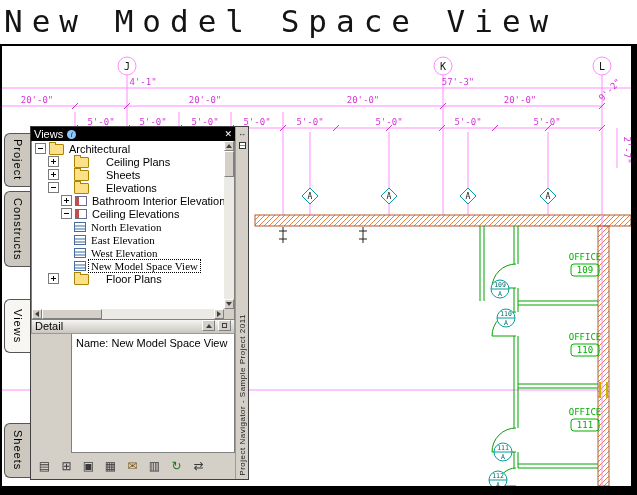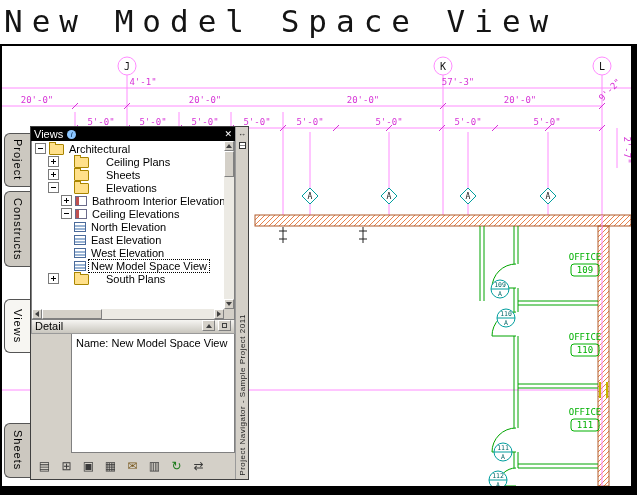--- a/index.html
+++ b/index.html
@@ -16,21 +16,21 @@
   #palette-main{width:205px;display:flex;flex-direction:column;min-width:0;}
   #p-titlebar{height:14px;background:#000;color:#fff;display:flex;align-items:center;padding:0 3px;gap:4px;flex:none;}
   #p-title{font-size:11px;line-height:14px;}
   .info-chip{width:9px;height:9px;border-radius:50%;background:#8cc6ff;color:#00264d;font-size:8px;line-height:9px;
     text-align:center;font-style:italic;flex:none;}
   #p-close{margin-left:auto;font-size:9px;line-height:12px;cursor:default;}
   
   #p-tree{position:relative;height:178px;background:#fff;border:1px solid #808080;border-top:none;flex:none;overflow:hidden;}
   #tree-rows{position:absolute;left:0;top:1px;right:10px;bottom:10px;overflow:hidden;}
   .trow{display:flex;align-items:center;height:13px;white-space:nowrap;}
-  .lvl0{padding-left:3px;} .lvl1{padding-left:16px;gap:12px;} .lvl2{padding-left:29px;} .lvl3{padding-left:42px;}
+  .lvl0{padding-left:3px;} .lvl1{padding-left:16px;gap:12px;} .lvl2{padding-left:29px;} .lvl3{padding-left:42px;font-family:Liberation Serif, serif;}
   .lbl{padding:0 2px;font-size:11px;line-height:12px;}
   .trow.selected .lbl{outline:1px dotted #000;background:#fff;}
   .exp{width:9px;height:9px;border:1px solid #7a7a7a;background:#fff;position:relative;flex:none;margin-right:3px;box-sizing:content-box;}
   .exp::before{content:"";position:absolute;left:2px;right:2px;top:4px;height:1px;background:#000;}
   .exp.plus::after{content:"";position:absolute;top:2px;bottom:2px;left:4px;width:1px;background:#000;}
   .icon-folder{width:13px;height:9px;background:#ffe08a;border:1px solid #a98500;border-radius:1px;position:relative;flex:none;margin:2px 3px 0 0;}
   .icon-folder::before{content:"";position:absolute;top:-3px;left:-1px;width:5px;height:2px;background:#ffe08a;border:1px solid #a98500;border-bottom:none;}
   .icon-cat{width:12px;height:10px;flex:none;margin-right:3px;border:1px solid #6a6a8a;box-sizing:border-box;
     background:linear-gradient(90deg,#c05050 0 3px,#ffffff 3px);}
   .icon-view{width:12px;height:10px;flex:none;margin-right:3px;border:1px solid #4a6a9a;box-sizing:border-box;
@@ -327,21 +327,21 @@
             <span class="icon-view"></span>
             <span class="lbl">West Elevation</span>
           </div>
           <div class="trow lvl3 selected">
             <span class="icon-view"></span>
             <span class="lbl">New Model Space View</span>
           </div>
           <div class="trow lvl1">
             <span class="exp plus"></span>
             <span class="icon-folder"></span>
-            <span class="lbl">South Plans</span>
+            <span class="lbl">Floor Plans</span>
           </div>
         </div>
 
         <div class="vscroll">
           <div class="sbtn">
               <span class="tri up"></span>
             </div>
           <div class="vthumb"></div>
           <div class="sb-fill"></div>
           <div class="sbtn">

